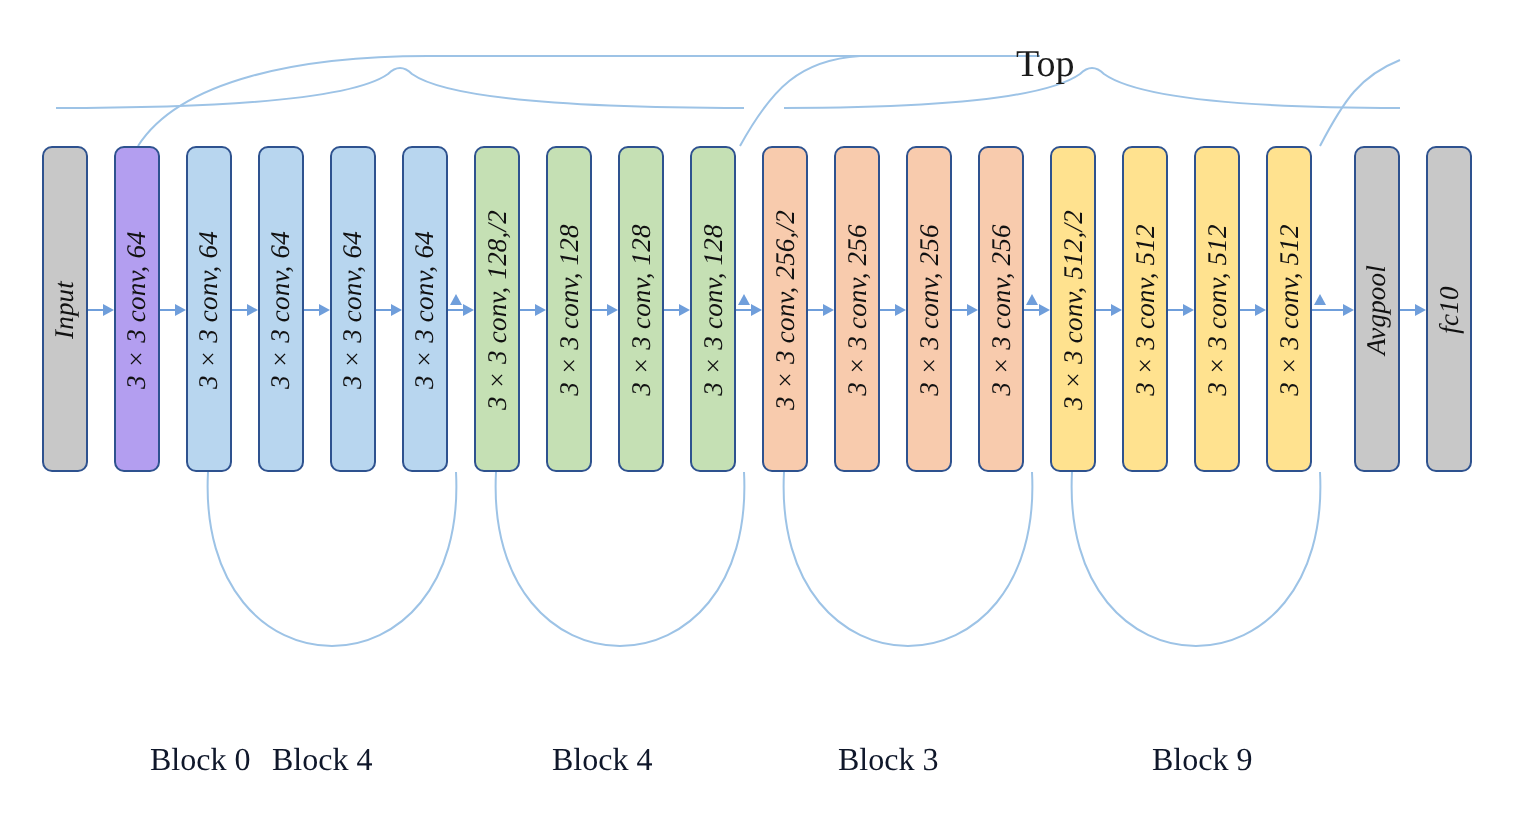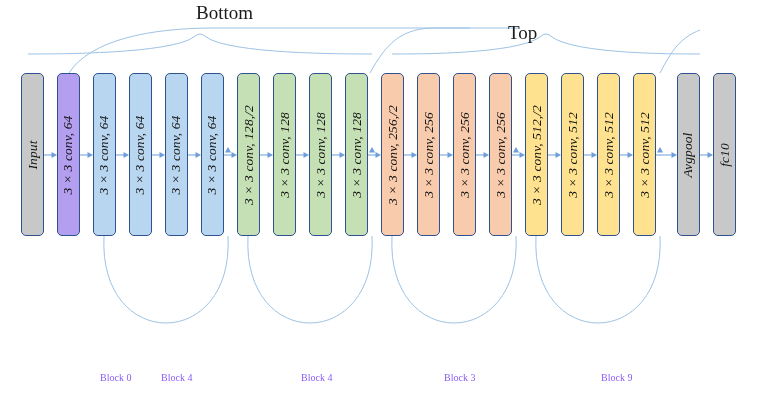--- a/index.html
+++ b/index.html
@@ -31,24 +31,23 @@
   .brace-label{
     position:absolute;
     font-family:"Liberation Serif", serif;
     font-size:19px;
     color:#1a1a1a;
     white-space:nowrap;
   }
   .block-label{
     position:absolute;
     font-family:"Liberation Serif", serif;
-    font-size:10px;
-    color:#8b5cf6;
+    font-size:16px;
+    color:#0f172a;
     white-space:nowrap;
-    margin-left:25px;
   }
   svg{position:absolute;left:0;top:0;overflow:visible;}
 </style>
 </head>
 <body>
 
 <div id="diagram">
 
   <svg width="758" height="413">
     <g id="arrows">
@@ -211,21 +210,20 @@
         <span class="vlabel">3 × 3 conv, 512</span>
       </div>
       <div class="node plain" style="left: 677px; top: 73px; width: 23px; height: 163px; background: rgb(200, 200, 200); border-color: rgb(46, 82, 143);">
         <span class="vlabel">Avgpool</span>
       </div>
       <div class="node plain" style="left: 713px; top: 73px; width: 23px; height: 163px; background: rgb(200, 200, 200); border-color: rgb(46, 82, 143);">
         <span class="vlabel">fc10</span>
       </div>
     </div>
 
-  <div class="brace-label" id="lbl-bottom" style="left:196px;top:2px;">Bottom</div>
   <div class="brace-label" id="lbl-top" style="left:508px;top:2px;margin-top:20px;">Top</div>
 
   <div id="block-labels-layer">
       <div class="block-label" style="left: 75px; top: 372px;">Block 0</div>
       <div class="block-label" style="left: 136px; top: 372px;">Block 4</div>
       <div class="block-label" style="left: 276px; top: 372px;">Block 4</div>
       <div class="block-label" style="left: 419px; top: 372px;">Block 3</div>
       <div class="block-label" style="left: 576px; top: 372px;">Block 9</div>
     </div>
 </div>

